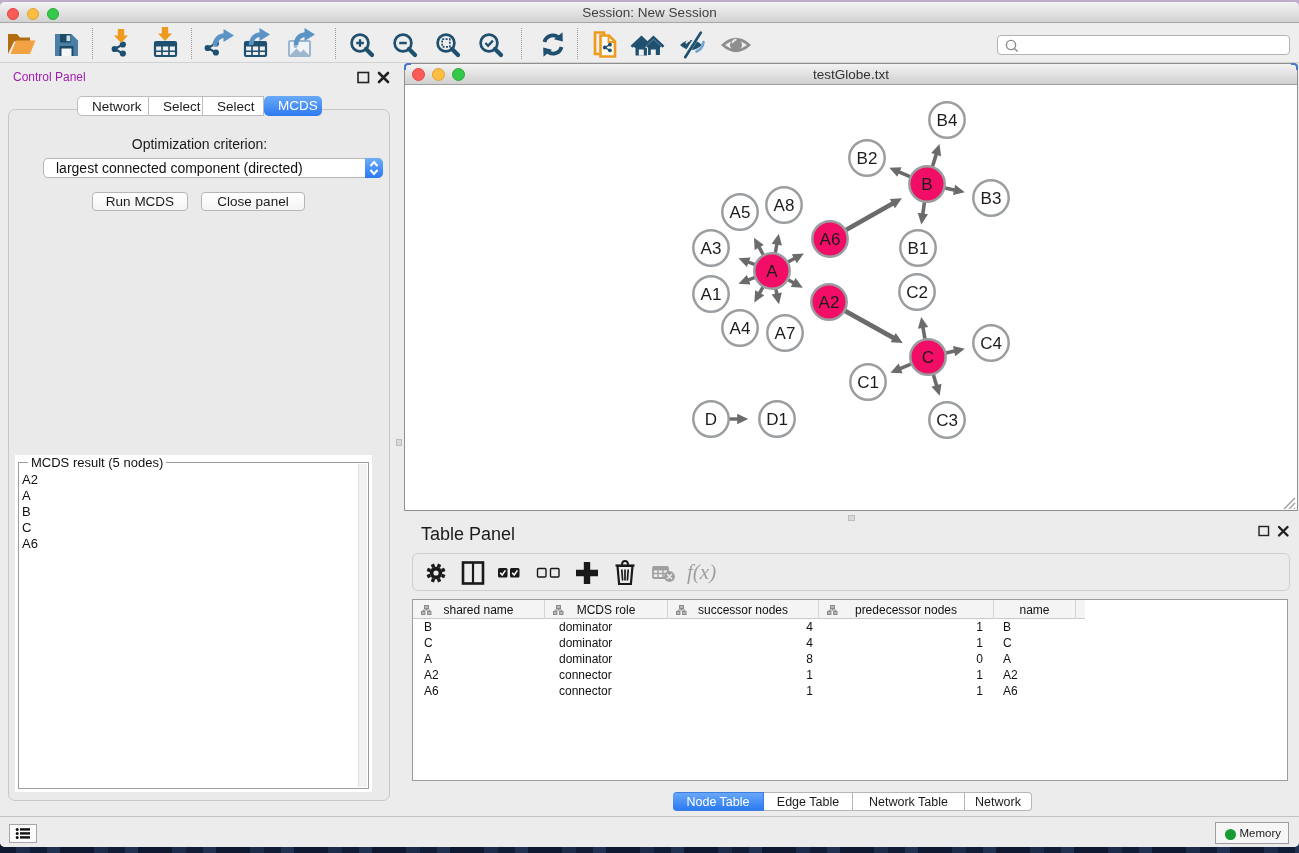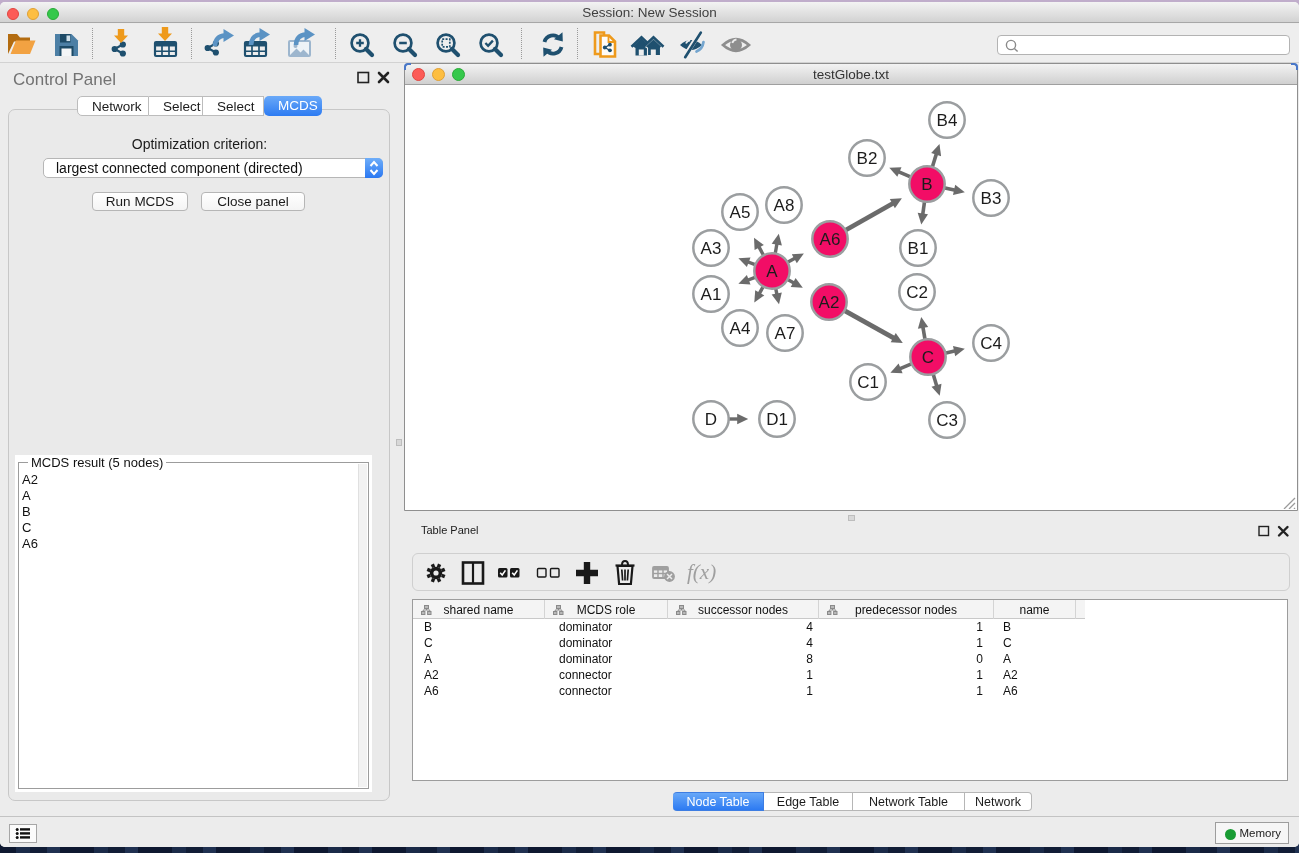--- a/index.html
+++ b/index.html
@@ -7,21 +7,21 @@
 #desk-bottom{position:absolute;left:0;right:0;bottom:0;height:10px;background:repeating-linear-gradient(90deg,#0e1830 0 16px,#1b2b49 16px 30px,#111d36 30px 47px,#203151 47px 60px,#0e1830 60px 78px)}
 #win{position:absolute;left:0;top:2px;width:1299px;height:845px;background:#ececec;border-radius:5px;overflow:hidden}
 #titlebar{position:absolute;left:0;top:0;width:100%;height:21px;background:linear-gradient(#f3f3f3,#d2d2d2);border-bottom:1px solid #a7a7a7}
 .tl{position:absolute;top:5.5px;width:12px;height:12px;border-radius:50%}
 #titlebar .t{position:absolute;top:0;width:100%;text-align:center;font-size:13.5px;line-height:21px;color:#404040}
 #toolbar{position:absolute;left:0;top:22px;width:100%;height:39px;background:#eeeeee;border-bottom:1px solid #d2d2d2}
 .sep{position:absolute;top:4px;height:31px;width:1px;border-left:1px dotted #9a9a9a}
 #toolbar svg{position:absolute;top:0;left:0}
 #searchbox{position:absolute;left:997px;top:11px;width:293px;height:20px;background:#fff;border:1px solid #b3b3b3;border-radius:4px}
 #cpanel{position:absolute;left:0;top:60px;width:399px;bottom:29px}
-#cpanel .hdr{position:absolute;left:13px;top:8px;font-size:17px;color:#737373}
+#cpanel .hdr{position:absolute;left:13px;top:8px;font-size:12px;color:#a21caf}
 #tabpane{position:absolute;left:8px;top:47px;width:382px;height:692px;border:1px solid #c7c7c7;border-radius:7px;background:#eaeaea}
 .tabs{position:absolute;top:34px;left:77px;height:20px;display:flex;z-index:3}
 .tab{height:20px;font-size:13.5px;line-height:19px;text-align:center;background:#fff;border:1px solid #bcbcbc;border-left:none;color:#1b1b1b;padding:0 14px}
 .tab.first{border-left:1px solid #bcbcbc;border-radius:5px 0 0 5px}
 .tab.sel{background:linear-gradient(#6aa9f8,#2d7bf2);color:#fff;border:none;border-radius:5px;line-height:20px}
 #optlabel{position:absolute;left:0;top:74px;width:399px;text-align:center;font-size:14px;color:#1b1b1b}
 #combo{position:absolute;left:43px;top:96px;width:340px;height:20px;background:#fff;border:1px solid #b6b6b6;border-radius:5px;font-size:14px;line-height:19px;padding-left:12px;color:#111}
 #combo .step{position:absolute;right:-1px;top:-1px;width:18px;height:20px;border-radius:0 5px 5px 0;background:linear-gradient(#6faef9,#2a78f2)}
 .btn{position:absolute;height:19px;background:linear-gradient(#ffffff,#f4f4f4);border:1px solid #b6b6b6;border-radius:4px;font-size:13.5px;line-height:18px;text-align:center;color:#1b1b1b}
 #resultbox{position:absolute;left:15px;top:393px;width:357px;height:337px;background:#fff}
@@ -30,21 +30,21 @@
 #mlist{position:absolute;left:3px;top:9px;font-size:13px;line-height:16px;color:#111}
 #sbar{position:absolute;right:1px;top:1px;bottom:1px;width:9px;background:#f2f2f2;border-left:1px solid #e0e0e0}
 #statusbar{position:absolute;left:0;bottom:0;width:100%;height:31px;background:#ececec;border-top:1px solid #c3c3c3}
 #listbtn{position:absolute;left:9px;top:7px;width:28px;height:19px;background:#fbfbfb;border:1px solid #a6a6a6}
 #membtn{position:absolute;right:10px;top:5px;width:74px;height:22px;background:#f6f6f6;border:1px solid #9d9d9d;font-size:11.5px;line-height:21px;color:#1b1b1b;text-align:right;padding-right:7px}
 #membtn i{position:absolute;left:9px;top:5.5px;width:11px;height:11px;border-radius:50%;background:#189b33}
 #netwin{position:absolute;left:404px;top:61px;width:894px;height:448px;background:#fff;border:1px solid #8f8f8f;border-radius:5px 5px 0 0}
 #nettitle{position:absolute;left:0;top:0;width:100%;height:21px;background:linear-gradient(#f3f3f3,#d0d0d0);border-bottom:1px solid #9f9f9f;border-radius:5px 5px 0 0}
 #nettitle .t{position:absolute;width:100%;text-align:center;font-size:13.5px;line-height:21px;color:#333}
 #tpanel{position:absolute;left:399px;top:517px;width:900px;bottom:37px}
-#tpanel .hdr{position:absolute;left:22px;top:5px;font-size:11px;color:#1b1b1b}
+#tpanel .hdr{position:absolute;left:22px;top:5px;font-size:18px;color:#1b1b1b}
 #ttoolbar{position:absolute;left:13px;top:34px;width:878px;height:38px;border:1px solid #cfcfcf;border-radius:6px}
 #ttable{position:absolute;left:13px;top:80px;width:876px;height:182px;background:#fff;border:1px solid #9c9c9c}
 #thead{position:absolute;left:0;top:0;width:672px;height:19px;background:#f4f4f4;border-bottom:1px solid #c9c9c9}
 .th{position:absolute;top:0;height:19px;border-right:1px solid #d4d4d4;font-size:12px;line-height:20px;text-align:center;color:#111}
 .td{position:absolute;font-size:12px;color:#111;line-height:16px}
 #btabs{position:absolute;left:274px;top:273px;height:19px;display:flex}
 .btab{height:19px;font-size:12.5px;line-height:18px;background:#fff;border:1px solid #b6b6b6;border-left:none;color:#1b1b1b;text-align:center}
 .btab.sel{background:linear-gradient(#68a8f8,#2c7af2);color:#fff;border-color:#3d7de2}
 </style></head>
 <body>

